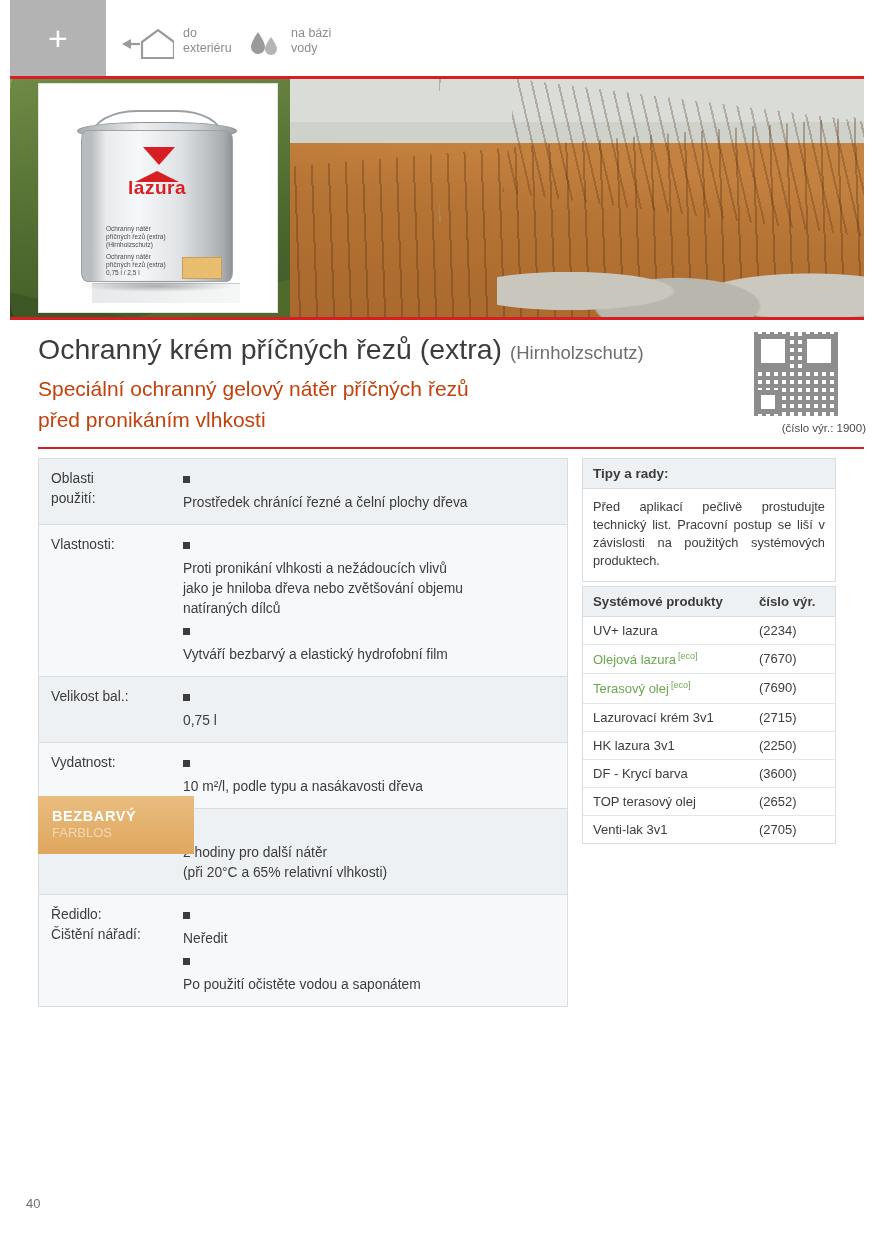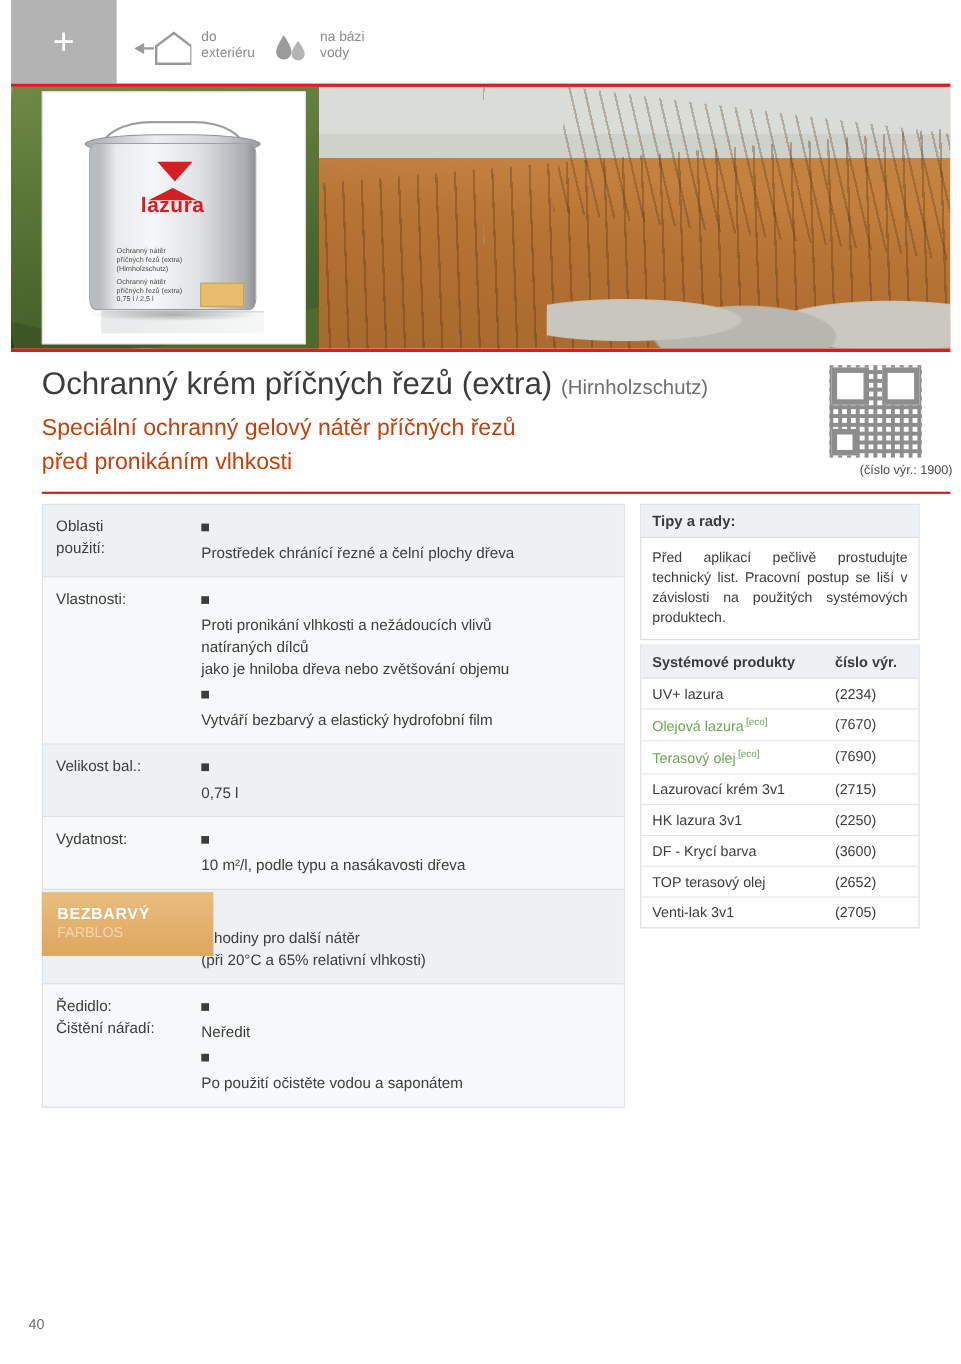--- a/index.html
+++ b/index.html
@@ -337,21 +337,20 @@
     display: block;
   }
 
   
   .swatch {
     position: absolute;
     left: 38px; top: 796px;
     width: 156px; height: 58px;
     background: linear-gradient(180deg,#e9bd7f,#dfa65e);
     padding: 12px 0 0 14px;
-    margin-top: 15px;
   }
   .swatch-name {
     color: #ffffff;
     font-size: 14.5px;
     font-weight: bold;
     letter-spacing: 0.6px;
     line-height: 1.2;
   }
   .swatch-de {
     color: #f3d7b2;
@@ -530,22 +529,22 @@
     </div>
   </div>
 
   <div class="spec-row alt">
     <div class="spec-label">Vlastnosti:</div>
     <div class="spec-items">
       <div class="spec-li">
         <span class="bullet"></span>
         <span class="spec-text">
           <span class="spec-sub">Proti pronikání vlhkosti a nežádoucích vlivů</span>
+          <span class="spec-sub">jako je hniloba dřeva nebo zvětšování objemu</span>
           <span class="spec-sub">natíraných dílců</span>
-          <span class="spec-sub">jako je hniloba dřeva nebo zvětšování objemu</span>
         </span>
       </div>
       <div class="spec-li">
         <span class="bullet"></span>
         <span class="spec-text">Vytváří bezbarvý a elastický hydrofobní film</span>
       </div>
     </div>
   </div>
 
   <div class="spec-row">

